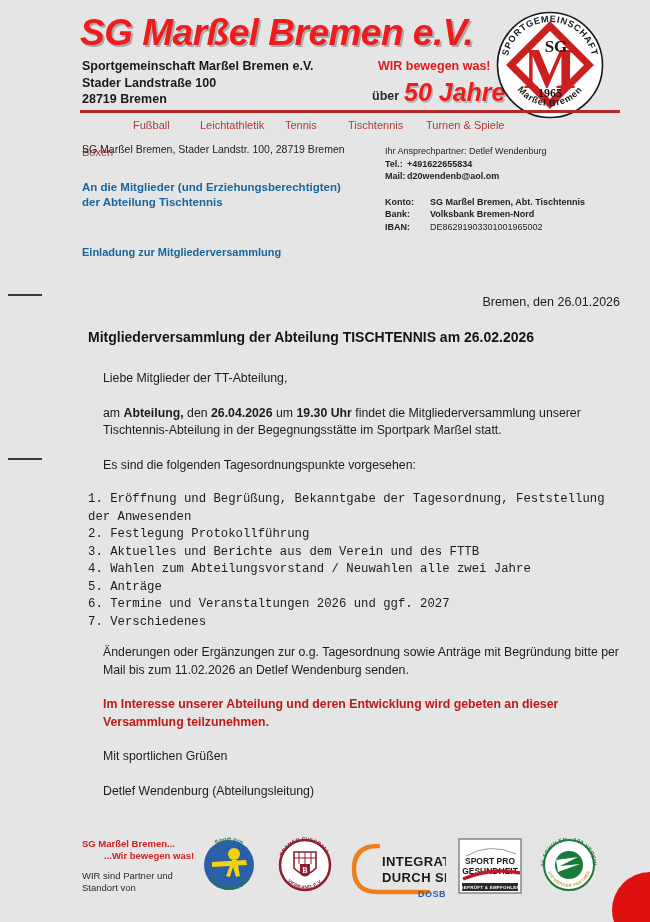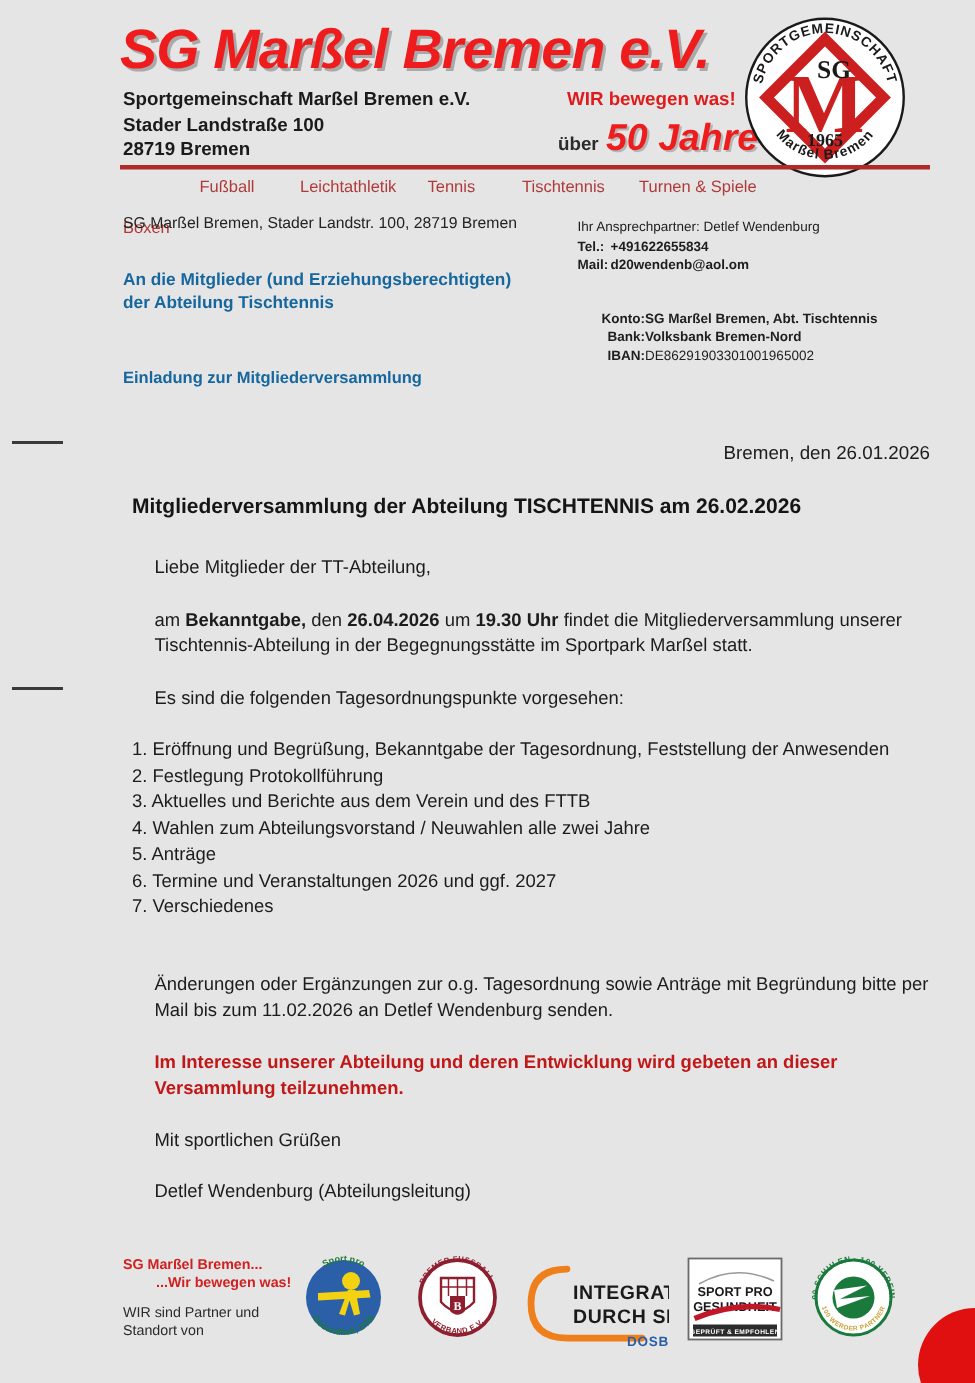--- a/index.html
+++ b/index.html
@@ -124,21 +124,21 @@
     top: 145px;
     font-size: 9px;
     line-height: 12.5px;
     color: #1e1e1e;
   }
   .contact-box .row { display: flex; }
   .contact-box .k { font-weight: bold; width: 45px; flex: none; }
   .contact-box .kw { font-weight: bold; width: 22px; flex: none; }
   .contact-box .v { }
   .contact-box .vb { font-weight: bold; }
-  .bank-box { margin-top: 23px; text-align: right; }
+  .bank-box { margin-top: 13px; }
 
   
   .recipient {
     position: absolute;
     left: 82px;
     top: 180px;
     font-size: 11.5px;
     font-weight: bold;
     line-height: 15px;
     color: #16679e;
@@ -186,23 +186,24 @@
     top: 370px;
     width: 532px;
     font-size: 12.3px;
     line-height: 17.5px;
     color: #1c1c1c;
   }
   .body-text p { margin: 0 0 17px 15px; }
   .body-text p.tight { margin-bottom: 0; }
   .body-text b { font-weight: bold; }
   .agenda {
-    margin: 0 0 34px 0;
+    margin: 0 0 13px 0;
     padding: 0;
     list-style: none;
+    font-family: Liberation Mono, monospace;
   }
   .agenda li { margin: 0; }
   .redpara {
     color: #c01818;
     font-weight: bold;
     margin: 0 0 17px 0;
   }
 
   
   .footer {
@@ -345,21 +346,21 @@
   <div class="tick tick-a"></div>
   <div class="tick tick-b"></div>
 
   <div class="datum">Bremen, den 26.01.2026</div>
   <div class="main-heading">Mitgliederversammlung der Abteilung TISCHTENNIS am 26.02.2026</div>
 
   <div class="body-text">
 
     <p>Liebe Mitglieder der TT-Abteilung,</p>
 
-    <p><span>am </span><b>Bekanntgabe,</b><span> den </span><b>26.04.2026</b><span> um </span><b>19.30 Uhr</b><span> findet die Mitgliederversammlung unserer Tischtennis-Abteilung in der Begegnungsstätte im Sportpark Marßel statt.</span></p>
+    <p><span>am </span><b>Abteilung,</b><span> den </span><b>26.04.2026</b><span> um </span><b>19.30 Uhr</b><span> findet die Mitgliederversammlung unserer Tischtennis-Abteilung in der Begegnungsstätte im Sportpark Marßel statt.</span></p>
 
     <p>Es sind die folgenden Tagesordnungspunkte vorgesehen:</p>
 
     <ul class="agenda">
       <li>1. Eröffnung und Begrüßung, Bekanntgabe der Tagesordnung, Feststellung der Anwesenden</li>
       <li>2. Festlegung Protokollführung</li>
       <li>3. Aktuelles und Berichte aus dem Verein und des FTTB</li>
       <li>4. Wahlen zum Abteilungsvorstand / Neuwahlen alle zwei Jahre</li>
       <li>5. Anträge</li>
       <li>6. Termine und Veranstaltungen 2026 und ggf. 2027</li>

